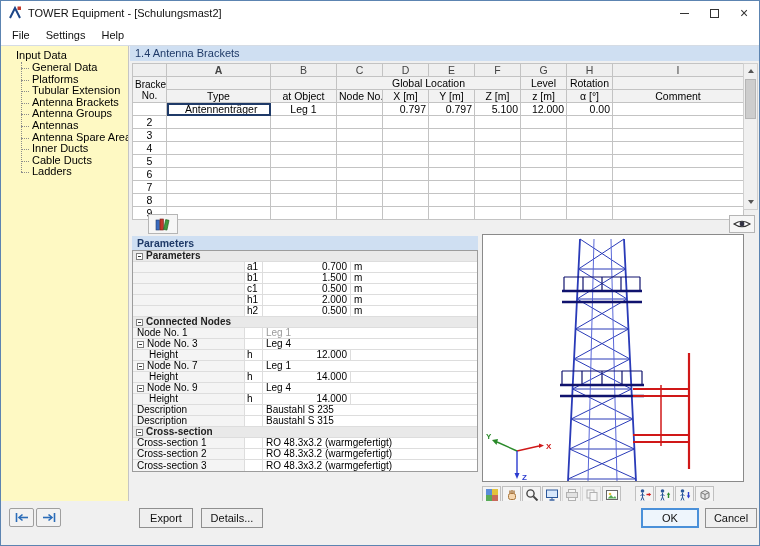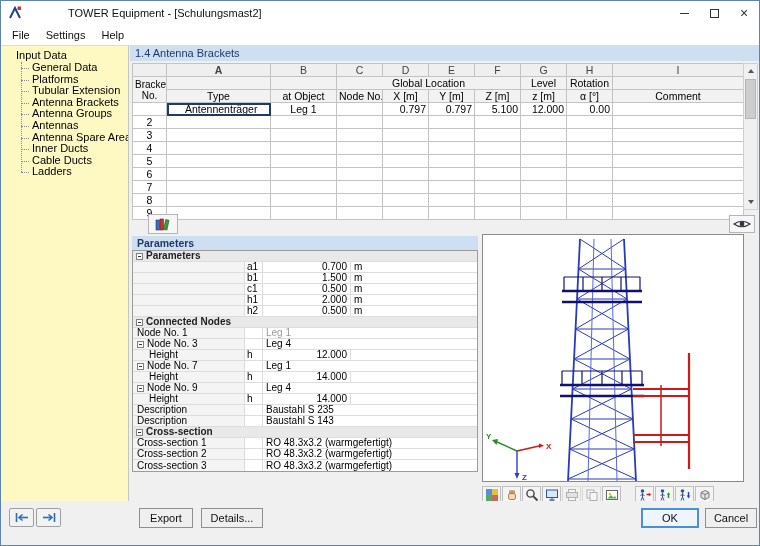--- a/index.html
+++ b/index.html
@@ -2,21 +2,21 @@
 <html><head>
 <meta charset="utf-8">
 <style>
   * { box-sizing: border-box; margin:0; padding:0; }
   html,body { background:#8d9bb0; font-family:"Liberation Sans", sans-serif; }
   .window { position:relative; width:760px; height:546px; background:#f0f0f0;
             border:1px solid #5c84b1; overflow:hidden; }
 
   
   .titlebar { position:absolute; left:0; top:0; width:100%; height:24px; background:#fff;
-              display:flex; align-items:center;gap:40px; }
+              display:flex; align-items:center; }
   .app-icon { width:16px; height:16px; margin:0 5px 0 6px; flex:none; }
   .title-text { font-size:11px; color:#111; }
   .win-controls { margin-left:auto; display:flex; height:100%; }
   .win-btn { width:30px; height:100%; display:flex; align-items:center; justify-content:center; }
   .glyph-min { width:9px; height:1px; background:#333; display:inline-block; }
   .glyph-max { width:9px; height:9px; border:1px solid #333; display:inline-block; }
   .glyph-close { font-size:14px; color:#333; line-height:14px; }
 
   
   .menubar { position:absolute; left:0; top:24px; width:100%; height:21px; background:#fff;
@@ -470,21 +470,21 @@
             <span>Description</span>
           </div>
           <div class="pc ps"></div>
           <div class="pc pv wide">Baustahl S 235</div>
         </div>
         <div class="prow">
           <div class="pc pl">
             <span>Description</span>
           </div>
           <div class="pc ps"></div>
-          <div class="pc pv wide">Baustahl S 143</div>
+          <div class="pc pv wide">Baustahl S 315</div>
         </div>
         <div class="prow pgroup">
           <span class="pbox"></span>
           <span class="pglabel">Cross-section</span>
         </div>
         <div class="prow">
           <div class="pc pl">
             <span>Cross-section 1</span>
           </div>
           <div class="pc ps"></div>

